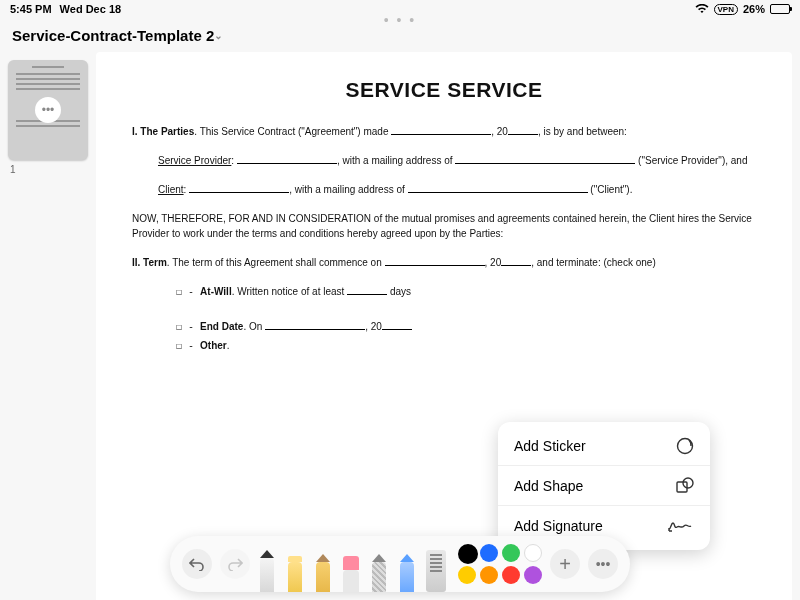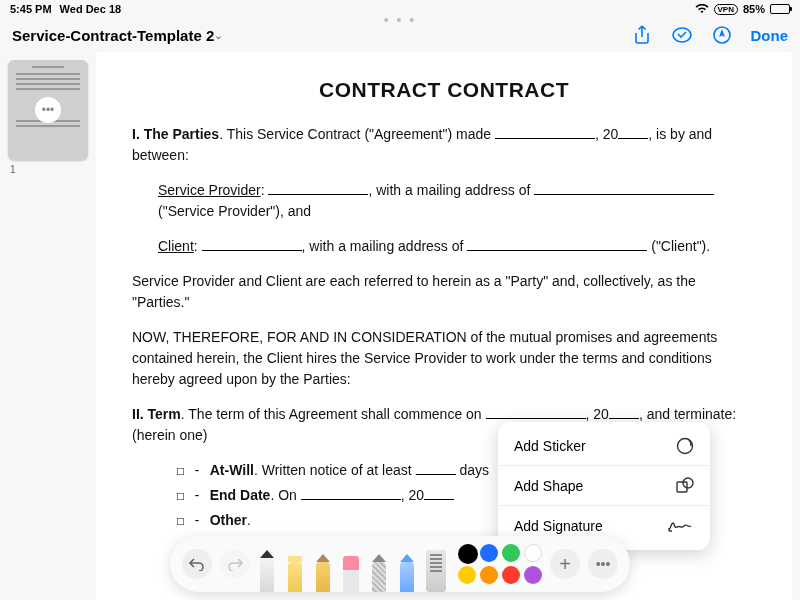--- a/index.html
+++ b/index.html
@@ -18,21 +18,21 @@
 .done { font-weight:600; font-size:15px; }
 .ellipsis-top { position:absolute; left:50%; top:12px; transform:translateX(-50%); color:#bbb; font-size:14px; letter-spacing:2px; }
 .main { display:flex; height:calc(600px - 52px); }
 .thumb-col { width:96px; padding:8px; }
 .thumb { width:80px; height:100px; background:#cfcfcf; border-radius:6px; position:relative; box-shadow:0 1px 2px rgba(0,0,0,0.2); }
 .thumb-dots { position:absolute; top:50%; left:50%; transform:translate(-50%,-50%); width:26px; height:26px; background:#fff; border-radius:50%; display:flex; align-items:center; justify-content:center; color:#888; font-size:12px; }
 .thumb-inner { position:absolute; top:6px; left:8px; right:8px; bottom:6px; }
 .tl { height:2px; background:#999; margin-bottom:3px; }
 .page { flex:1; background:#fff; margin-right:8px; border-radius:4px 4px 0 0; padding:26px 36px 0 36px; overflow:hidden; color:#111; }
 .h1 { text-align:center; font-size:21px; font-weight:700; margin-bottom:22px; letter-spacing:0.5px; }
-.para { font-size:14px; line-height:1.5; margin-bottom:14px; }
+.para { font-size:10px; line-height:1.5; margin-bottom:14px; }
 .b { font-weight:700; }
 .u { text-decoration:underline; }
 .blank { display:inline-block; border-bottom:1px solid #000; min-width:100px; height:1em; vertical-align:baseline; }
 .blankl { min-width:180px; }
 .indent { margin-left:26px; }
 .indentb { margin-left:44px; }
 .ck { font-family:monospace; }
 
 .popover { position:absolute; right:90px; bottom:50px; width:212px; background:#fff; border-radius:12px; box-shadow:0 4px 18px rgba(0,0,0,0.18); padding:4px 0;text-align:center; }
 .popover-item { height:40px; padding:0 16px; display:flex; align-items:center; border-bottom:1px solid #eee; font-size:14px; }
@@ -60,52 +60,31 @@
     <span>5:45 PM</span>
     <span>Wed Dec 18</span>
   </div>
   <div class="status-right">
     <span>
         <svg width="14" height="10" viewBox="0 0 14 10">
           <path d="M7 9 L5.5 7.5 A2 2 0 0 1 8.5 7.5 Z M3 5 A6 6 0 0 1 11 5 L9.8 6.2 A4.2 4.2 0 0 0 4.2 6.2 Z M0.5 2.5 A9.2 9.2 0 0 1 13.5 2.5 L12.3 3.7 A7.5 7.5 0 0 0 1.7 3.7 Z" fill="#000"></path>
         </svg>
       </span>
     <span class="vpn-badge">VPN</span>
-    <span>85%</span>
+    <span>26%</span>
     <span class="bat-shell"><span class="bat-fill"></span></span>
   </div>
 </div>
 
 <div class="ellipsis-top">• • •</div>
 
 <div class="toolbar">
   <div class="doc-title">
     <span>Service-Contract-Template 2</span>
     <span class="chev">⌄</span>
-  </div>
-  <div class="toolbar-right">
-    <span>
-        <svg width="18" height="20" viewBox="0 0 18 20" fill="none" stroke="#007aff" stroke-width="1.6">
-          <path d="M9 1 L9 12 M9 1 L5.5 4.5 M9 1 L12.5 4.5"></path>
-          <path d="M3 8 v8 a2 2 0 0 0 2 2 h8 a2 2 0 0 0 2 -2 v-8"></path>
-        </svg>
-      </span>
-    <span>
-        <svg width="22" height="18" viewBox="0 0 22 18" fill="none" stroke="#007aff" stroke-width="1.6">
-          <ellipse cx="11" cy="9" rx="9" ry="7"></ellipse>
-          <path d="M7 8 L10 11 L15 6"></path>
-        </svg>
-      </span>
-    <span>
-        <svg width="18" height="18" viewBox="0 0 18 18">
-          <circle cx="9" cy="9" r="8" fill="none" stroke="#007aff" stroke-width="1.6"></circle>
-          <path d="M9 3 L6 11 L9 9.5 L12 11 Z" fill="#007aff"></path>
-        </svg>
-      </span>
-    <span class="done">Done</span>
   </div>
 </div>
 
 <div class="main">
   <div class="thumb-col">
     <div class="thumb">
       <div class="thumb-inner">
           <div class="tl" style="width:50%;margin:0 auto 5px"></div>
           <div class="tl"></div>
           <div class="tl"></div>
@@ -113,28 +92,27 @@
           <div class="tl"></div>
           <div class="tl" style="margin-top:30px"></div>
           <div class="tl"></div>
         </div>
       <div class="thumb-dots">•••</div>
     </div>
     <div style="font-size:10px;color:#666;margin-top:4px;margin-left:2px">1</div>
   </div>
 
   <div class="page">
-    <div class="h1">CONTRACT CONTRACT</div>
+    <div class="h1">SERVICE SERVICE</div>
     <div class="para"><span class="b">I. The Parties</span><span>. This Service Contract ("Agreement") made </span><span class="blank"></span><span>, 20</span><span class="blank" style="min-width:30px"></span><span>, is by and between:</span></div>
     <div class="para indent"><span class="u">Service Provider</span>: <span class="blank"></span><span>, with a mailing address of </span><span class="blank blankl"></span><span> ("Service Provider"), and</span></div>
     <div class="para indent"><span class="u">Client</span>: <span class="blank"></span><span>, with a mailing address of </span><span class="blank blankl"></span><span> ("Client").</span></div>
-    <div class="para">Service Provider and Client are each referred to herein as a "Party" and, collectively, as the "Parties."</div>
     <div class="para">NOW, THEREFORE, FOR AND IN CONSIDERATION of the mutual promises and agreements contained herein, the Client hires the Service Provider to work under the terms and conditions hereby agreed upon by the Parties:</div>
-    <div class="para"><span class="b">II. Term</span><span>. The term of this Agreement shall commence on </span><span class="blank"></span><span>, 20</span><span class="blank" style="min-width:30px"></span><span>, and terminate: (herein one)</span></div>
-    <div class="para indentb" style="margin-bottom:4px"><span class="ck">☐ - </span><span class="b">At-Will</span><span>. Written notice of at least </span><span class="blank" style="min-width:40px"></span><span> days</span></div>
+    <div class="para"><span class="b">II. Term</span><span>. The term of this Agreement shall commence on </span><span class="blank"></span><span>, 20</span><span class="blank" style="min-width:30px"></span><span>, and terminate: (check one)</span></div>
+    <div class="para indentb" style="margin-bottom:20px"><span class="ck">☐ - </span><span class="b">At-Will</span><span>. Written notice of at least </span><span class="blank" style="min-width:40px"></span><span> days</span></div>
     <div class="para indentb" style="margin-bottom:4px"><span class="ck">☐ - </span><span class="b">End Date</span><span>. On </span><span class="blank"></span><span>, 20</span><span class="blank" style="min-width:30px"></span></div>
     <div class="para indentb"><span class="ck">☐ - </span><span class="b">Other</span><span>. </span></div>
   </div>
 </div>
 
 <div class="popover">
   <div class="popover-item">
       <span>Add Sticker</span>
       <span>
         <svg width="18" height="18" viewBox="0 0 18 18" fill="none" stroke="#333" stroke-width="1.4">

